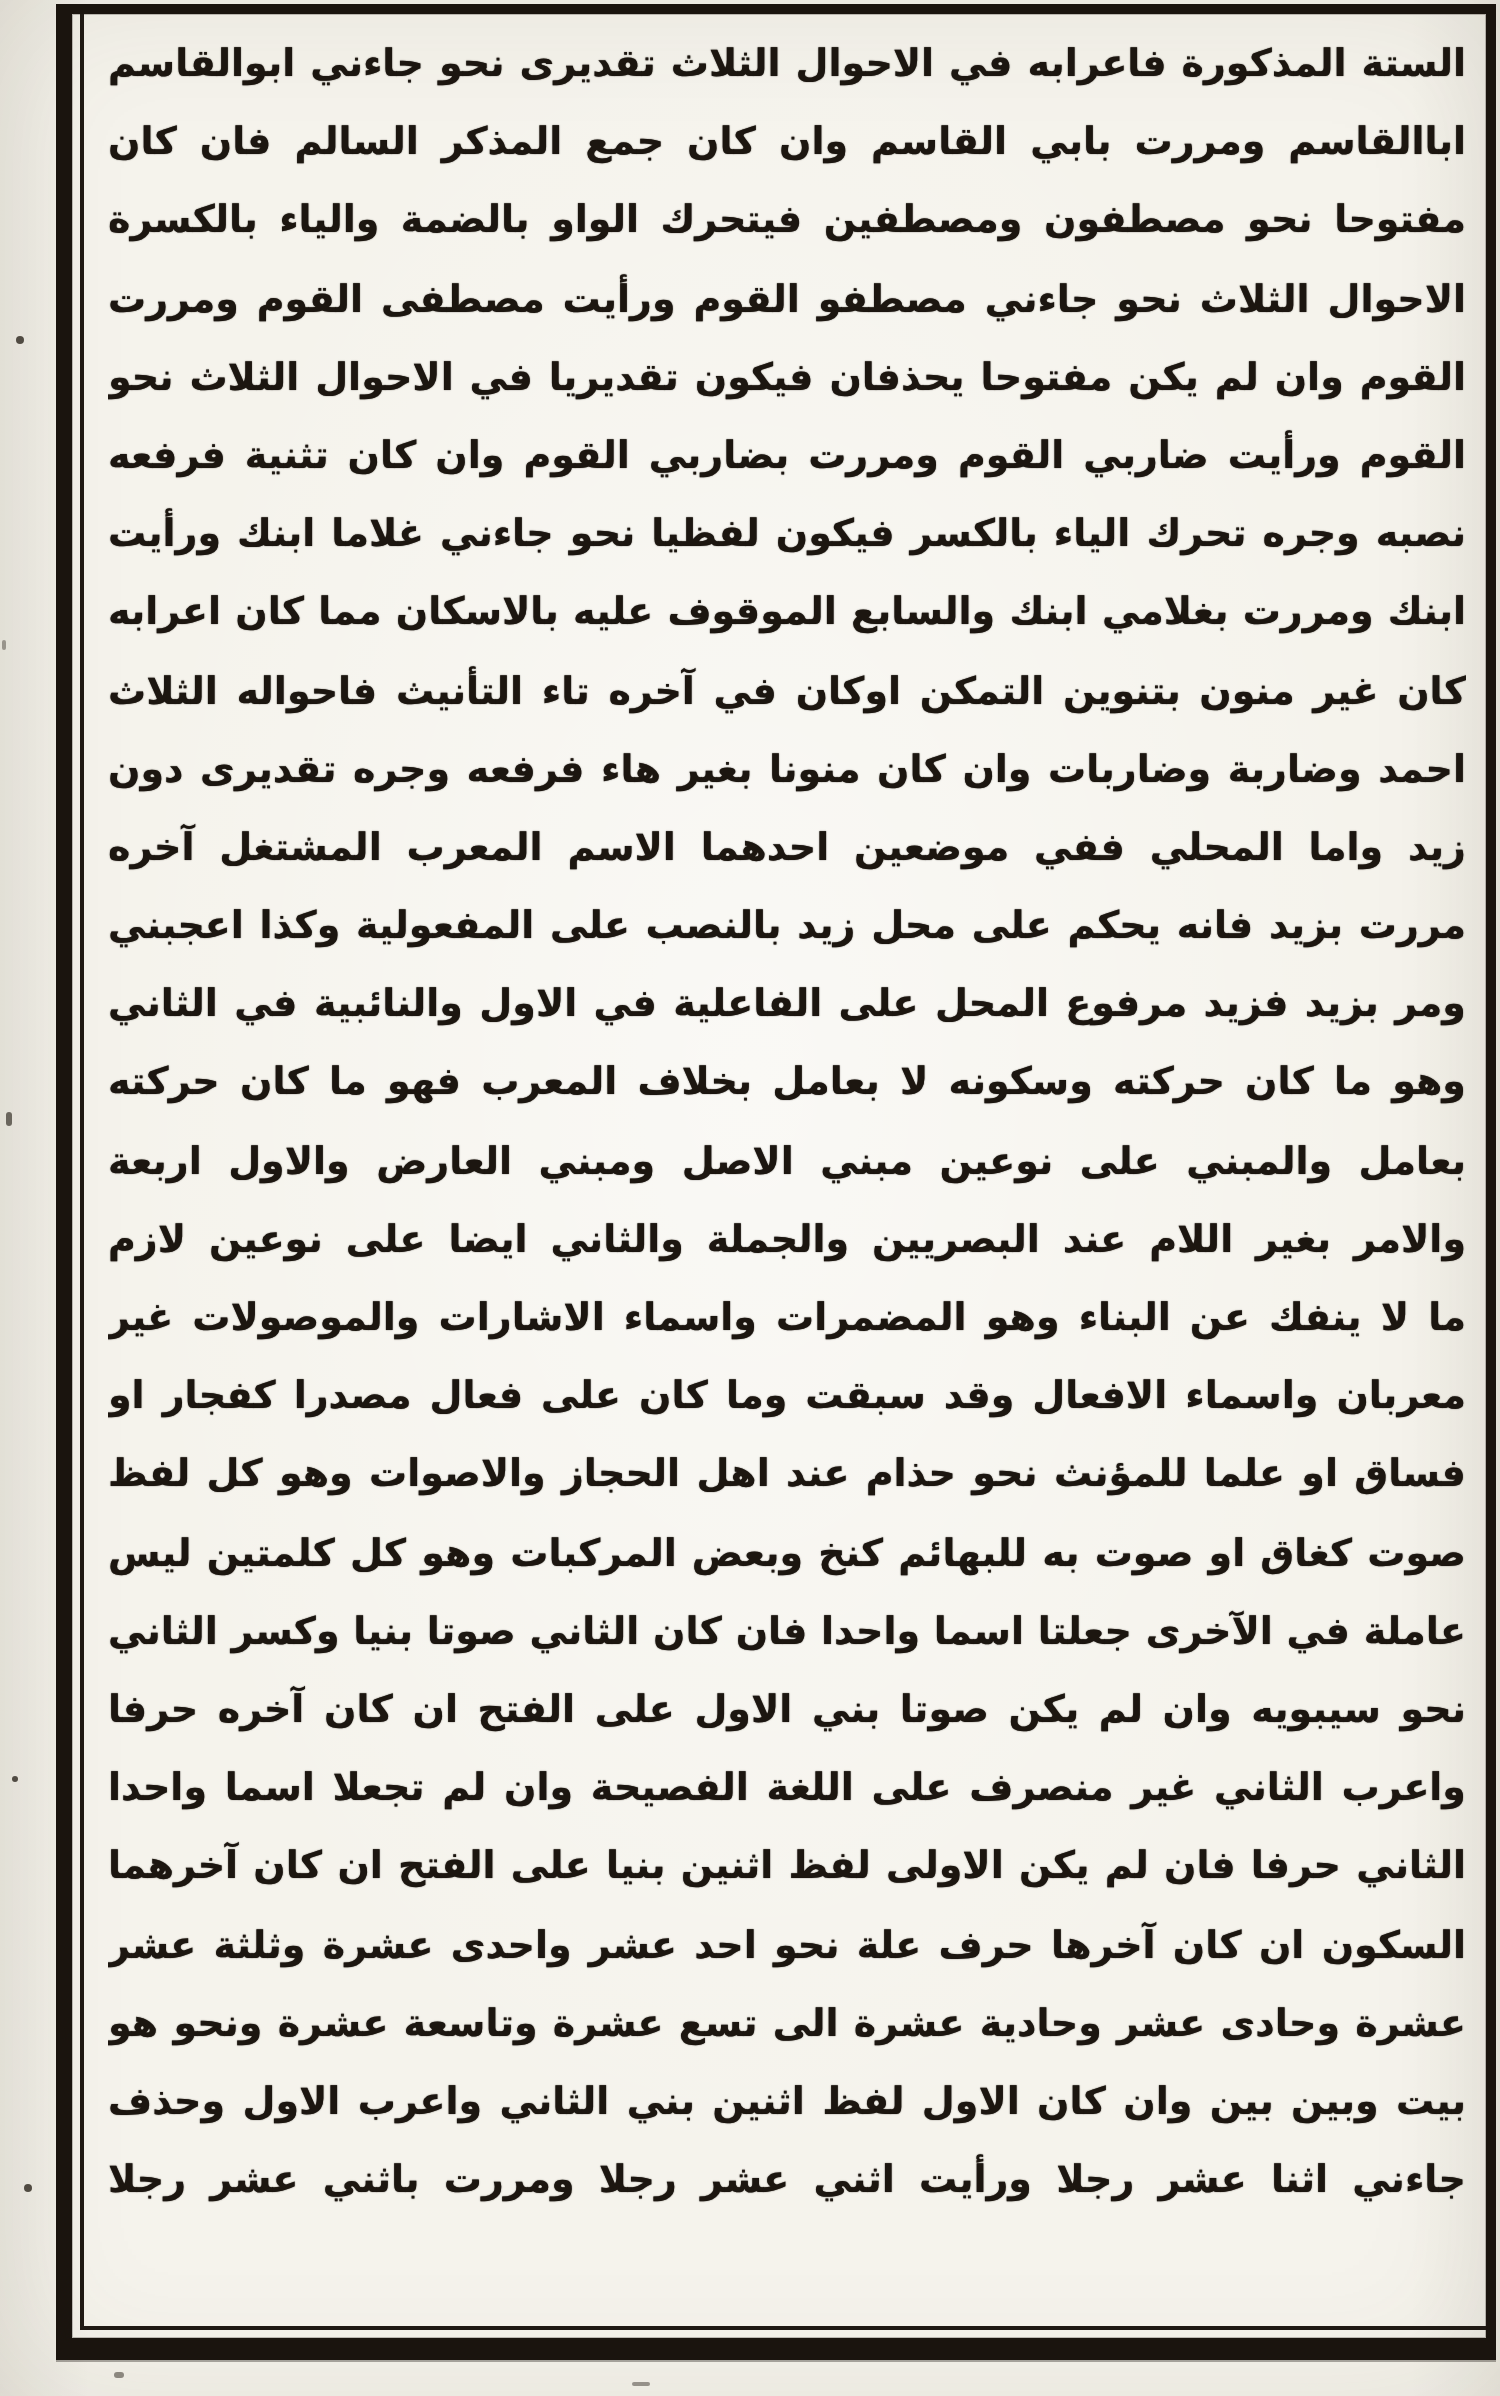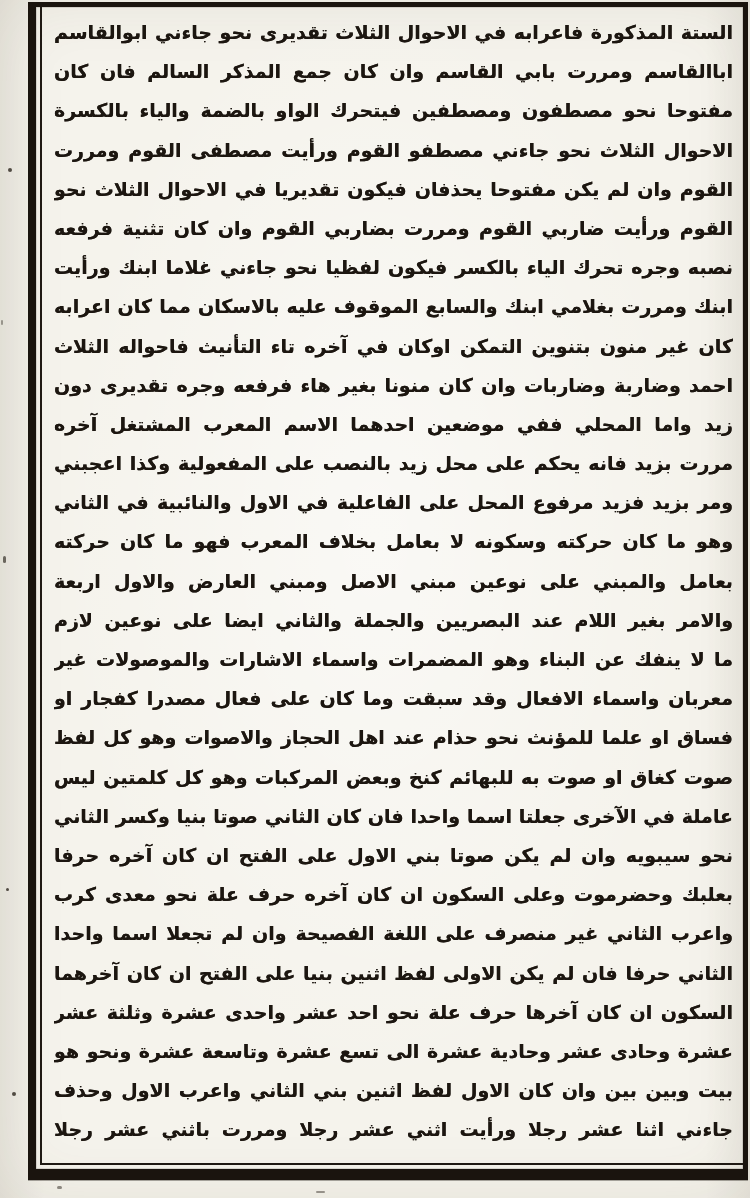--- a/index.html
+++ b/index.html
@@ -112,21 +112,20 @@
         <div class="line">ومر بزيد فزيد مرفوع المحل على الفاعلية في الاول والنائبية في الثاني والثاني المبني</div>
         <div class="line">وهو ما كان حركته وسكونه لا بعامل بخلاف المعرب فهو ما كان حركته وسكونه</div>
         <div class="line">بعامل والمبني على نوعين مبني الاصل ومبني العارض والاول اربعة الحرف والماضي</div>
         <div class="line">والامر بغير اللام عند البصريين والجملة والثاني ايضا على نوعين لازم وغير لازم والازم</div>
         <div class="line">ما لا ينفك عن البناء وهو المضمرات واسماء الاشارات والموصولات غير اى واية فانهما</div>
         <div class="line">معربان واسماء الافعال وقد سبقت وما كان على فعال مصدرا كفجار او صفة نحو يا</div>
         <div class="line">فساق او علما للمؤنث نحو حذام عند اهل الحجاز والاصوات وهو كل لفظ حكي به</div>
         <div class="line">صوت كغاق او صوت به للبهائم كنخ وبعض المركبات وهو كل كلمتين ليس احديهما</div>
         <div class="line">عاملة في الآخرى جعلتا اسما واحدا فان كان الثاني صوتا بنيا وكسر الثاني وفتح الاول</div>
         <div class="line">نحو سيبويه وان لم يكن صوتا بني الاول على الفتح ان كان آخره حرفا صحيحا نحو</div>
-        <div class="line">بعلبك وحضرموت وعلى السكون ان كان آخره حرف علة نحو معدى كرب</div>
         <div class="line">واعرب الثاني غير منصرف على اللغة الفصيحة وان لم تجعلا اسما واحدا ولكن تضمن</div>
         <div class="line">الثاني حرفا فان لم يكن الاولى لفظ اثنين بنيا على الفتح ان كان آخرهما حرفا صحيحا وعلى</div>
         <div class="line">السكون ان كان آخرها حرف علة نحو احد عشر واحدى عشرة وثلثة عشر وثلث</div>
         <div class="line">عشرة وحادى عشر وحادية عشرة الى تسع عشرة وتاسعة عشرة ونحو هو جارى بيت</div>
         <div class="line">بيت وبين بين وان كان الاول لفظ اثنين بني الثاني واعرب الاول وحذف نونه نحو</div>
         <div class="line">جاءني اثنا عشر رجلا ورأيت اثني عشر رجلا ومررت باثني عشر رجلا وبعض</div>
       </div>
 
     </div>
   </div>

